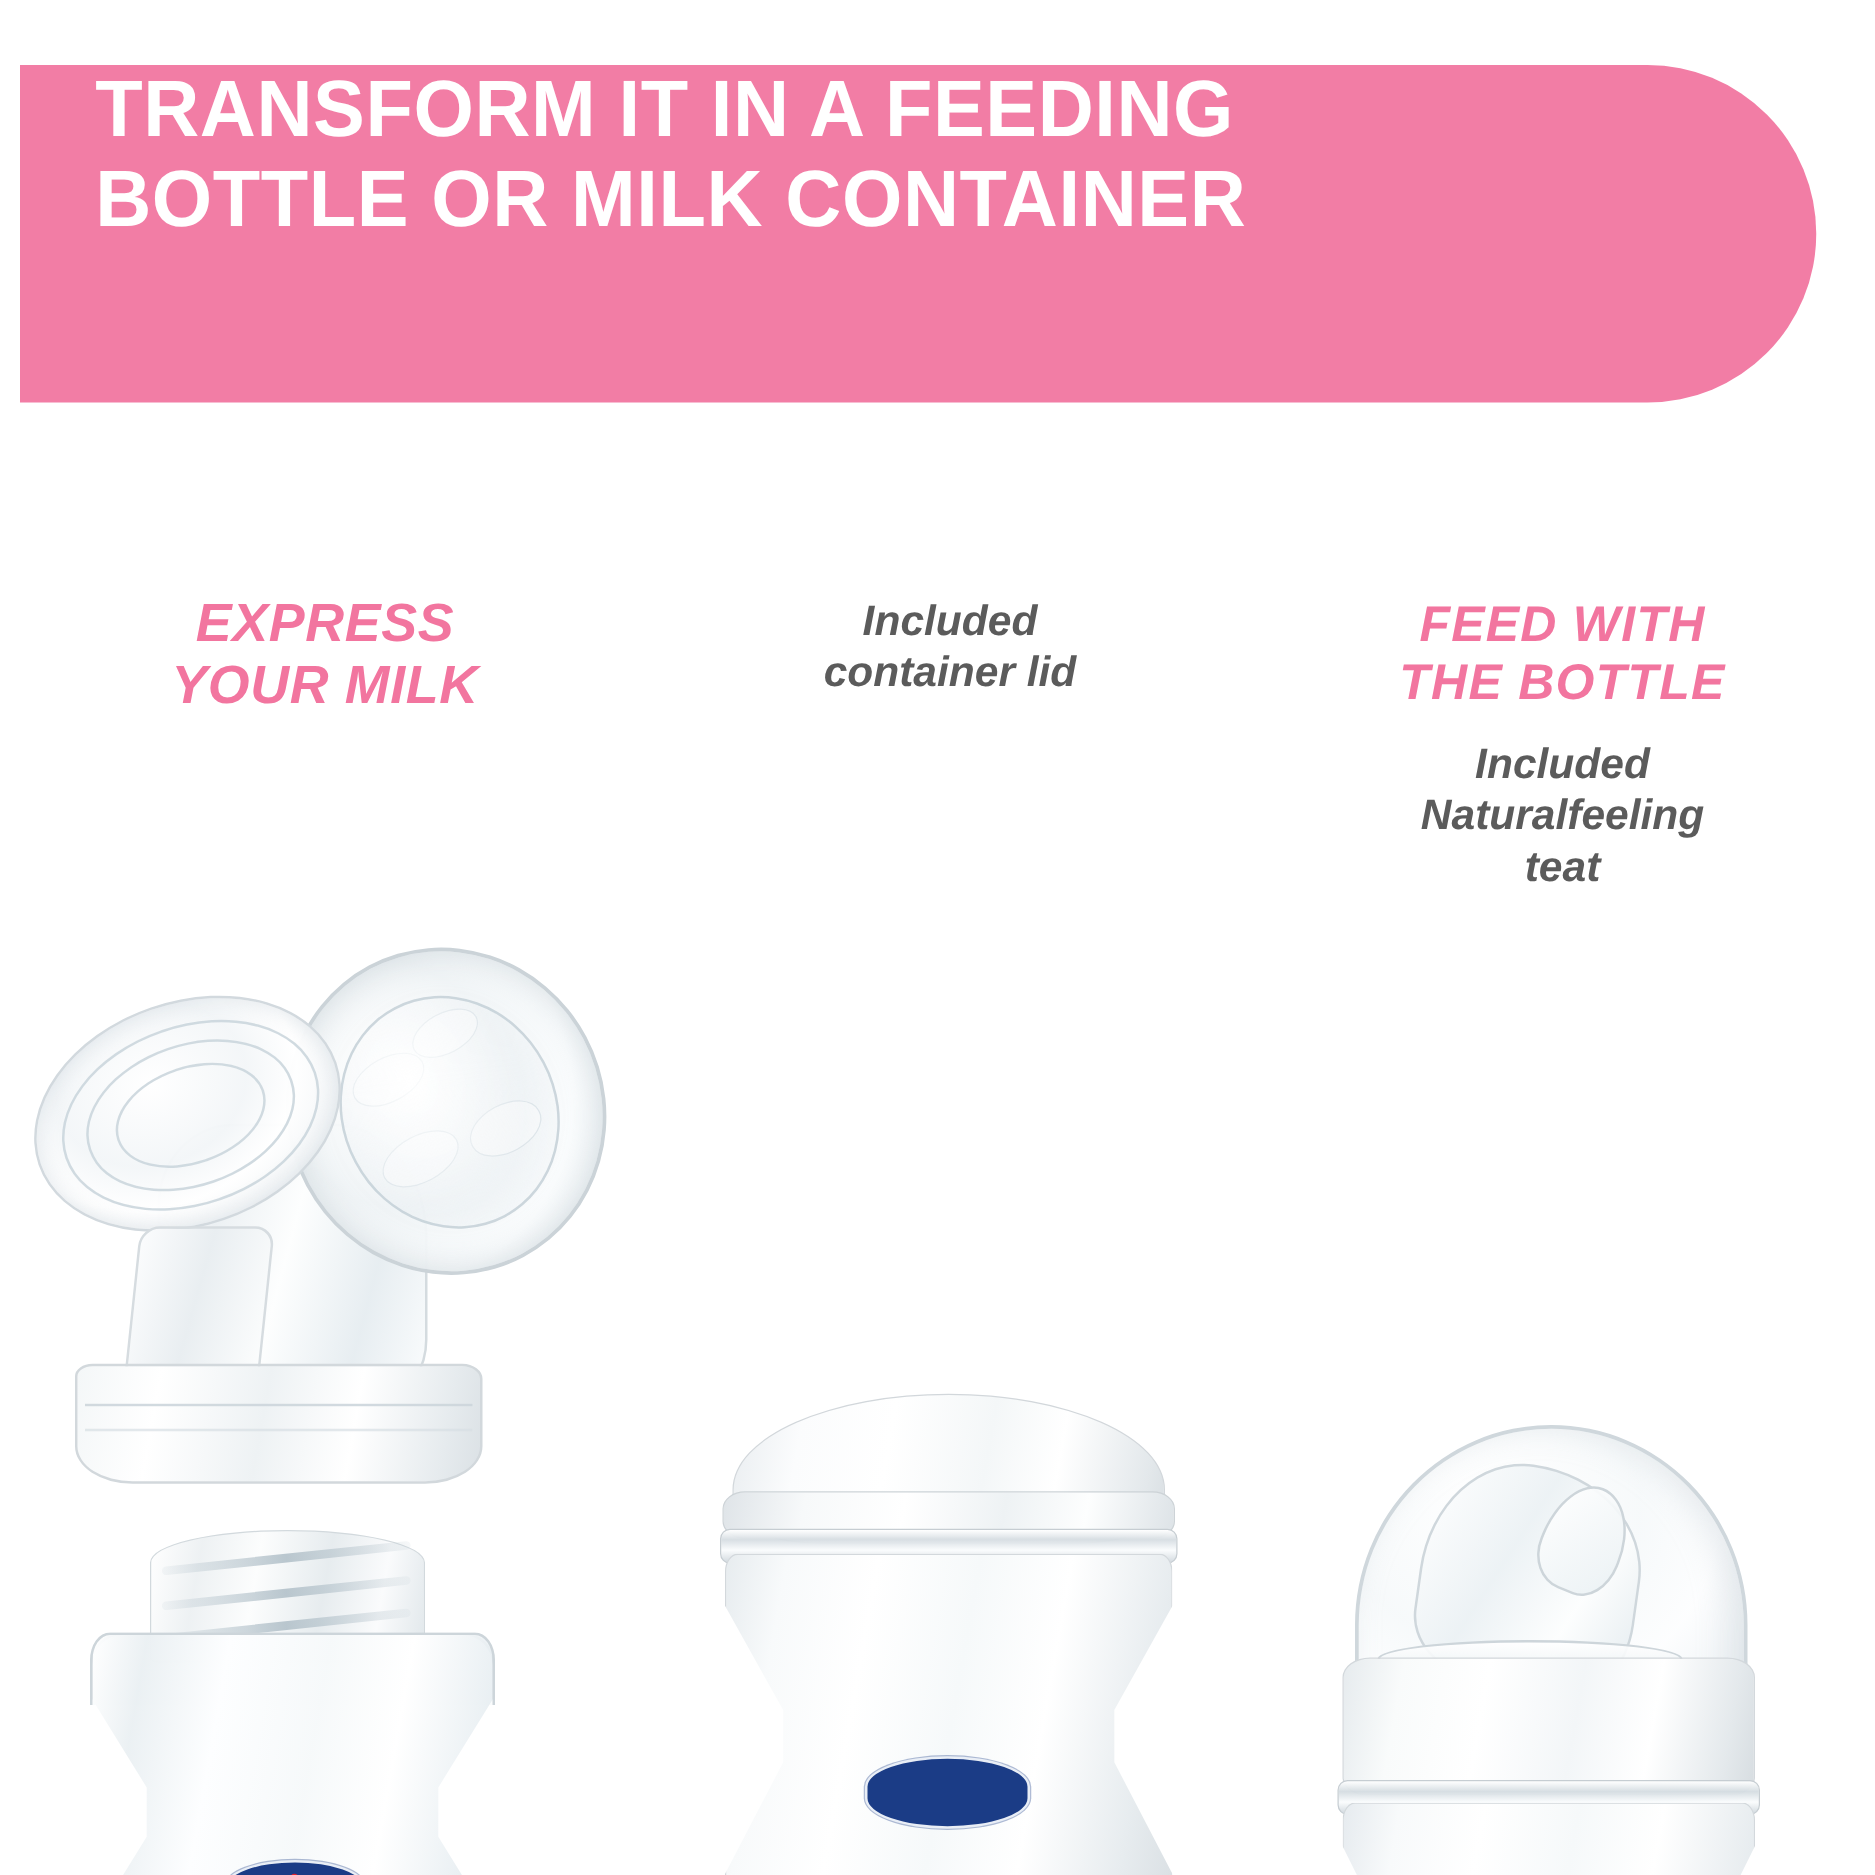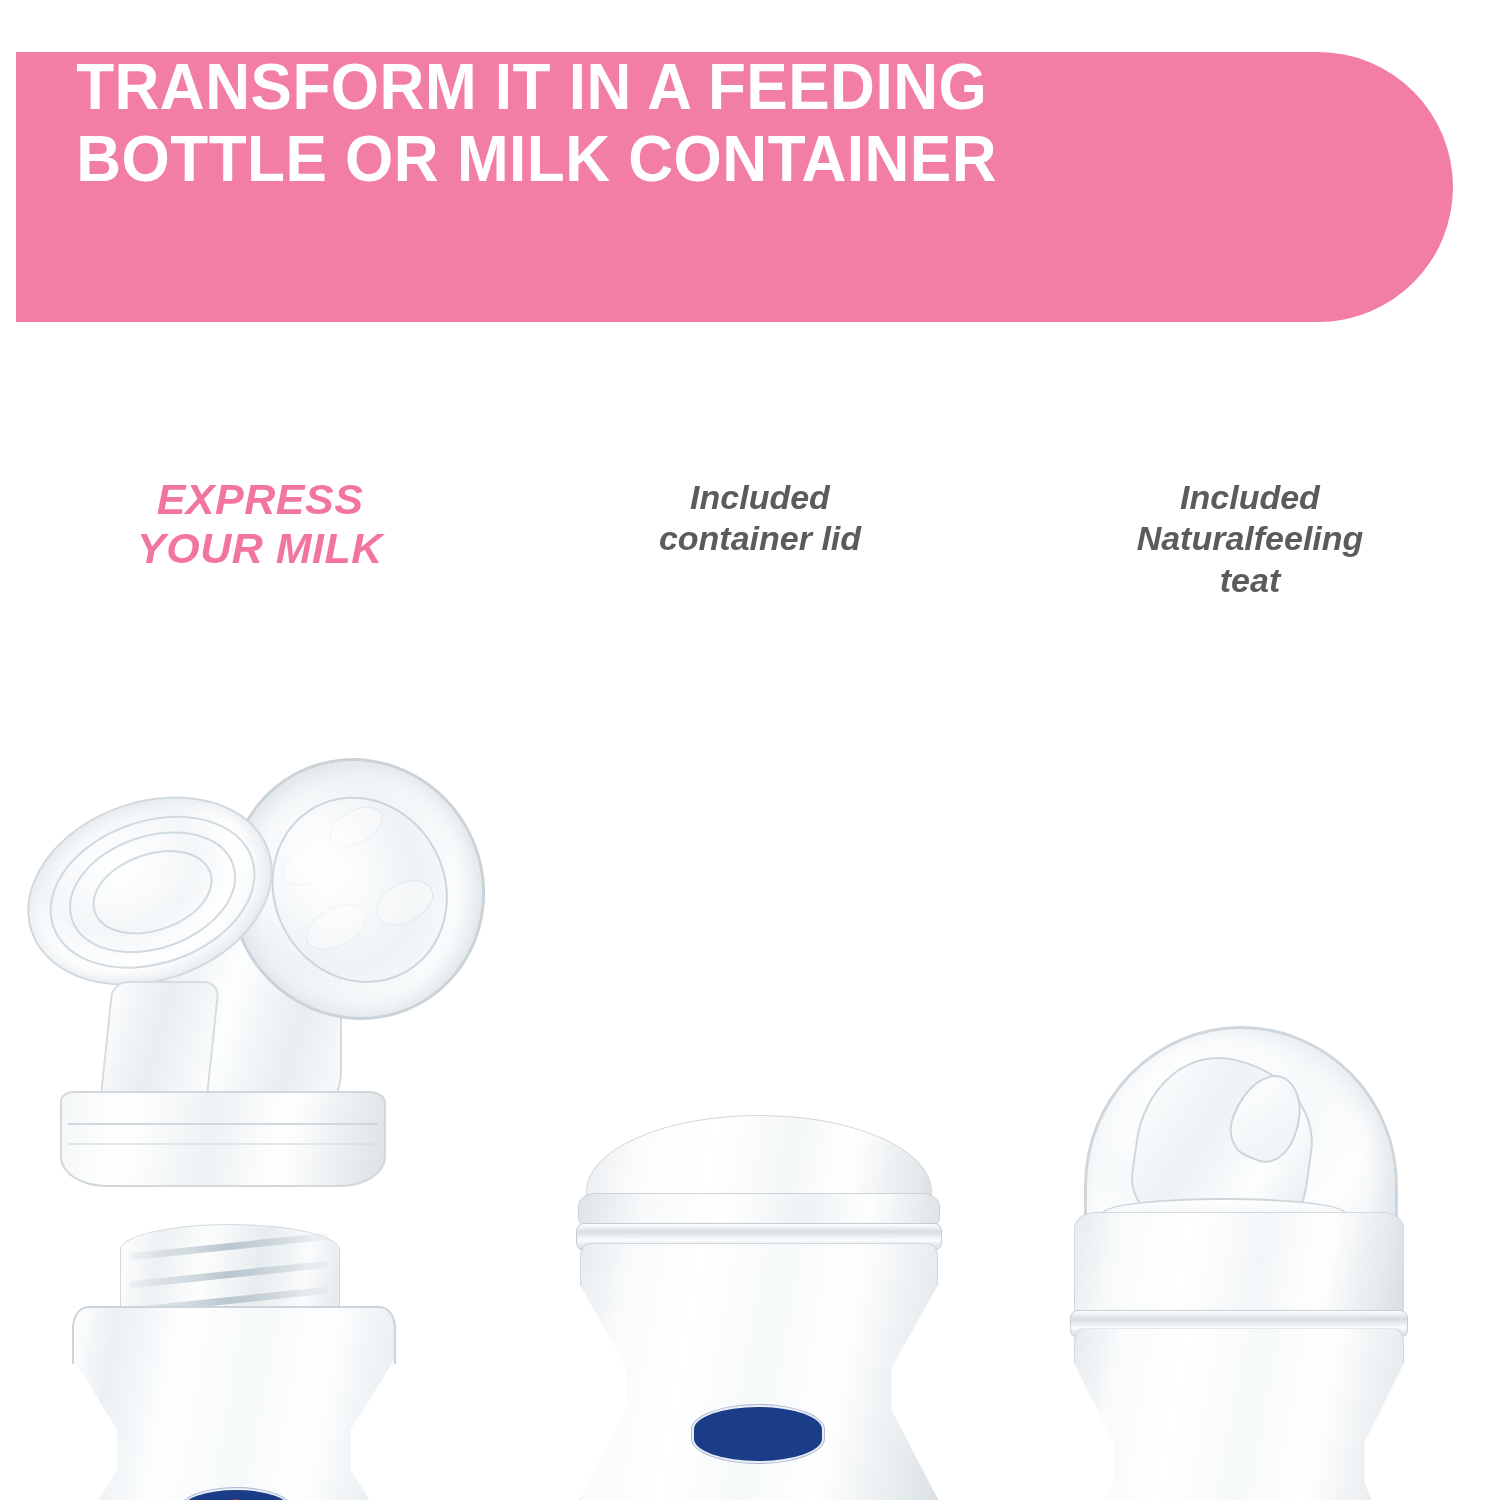--- a/index.html
+++ b/index.html
@@ -523,20 +523,22 @@
         <div class="chicco" style="left:124px; top:290px; width:128px; height:54px; font-size:52px;">
           
           
         </div>
 
       </div>
     </div>
   </div>
 
   <div class="col col-3">
+    <h2 class="col-head">FEED  WITH
+THE BOTTLE</h2>
     <p class="col-sub">Included
 Naturalfeeling
 teat</p>
 
     <div class="art">
       <div class="feedbottle-wrap">
         <div class="fb-dome"></div>
         <div class="fb-teat">
           <div class="fb-teat-tip"></div>
         </div>

